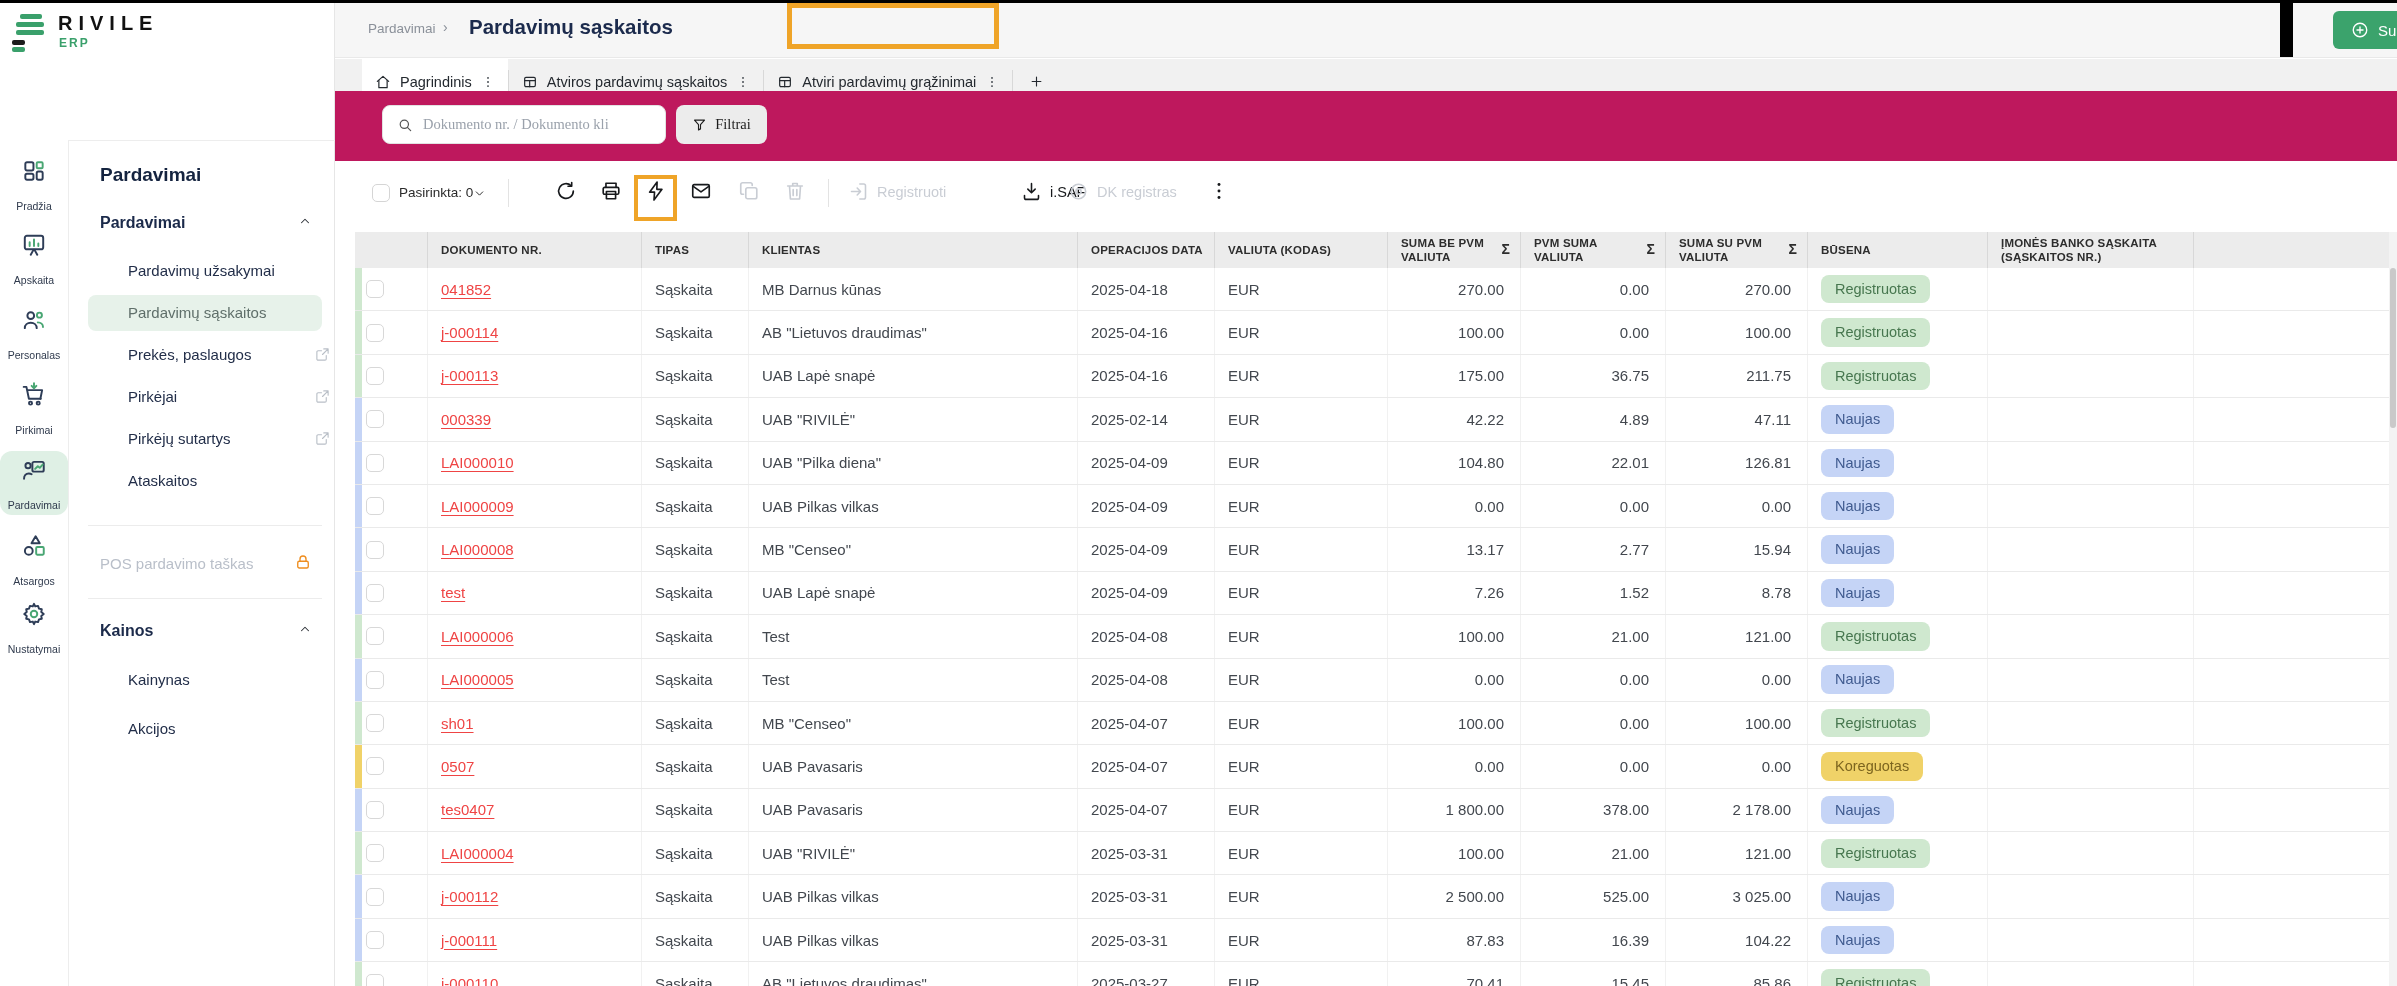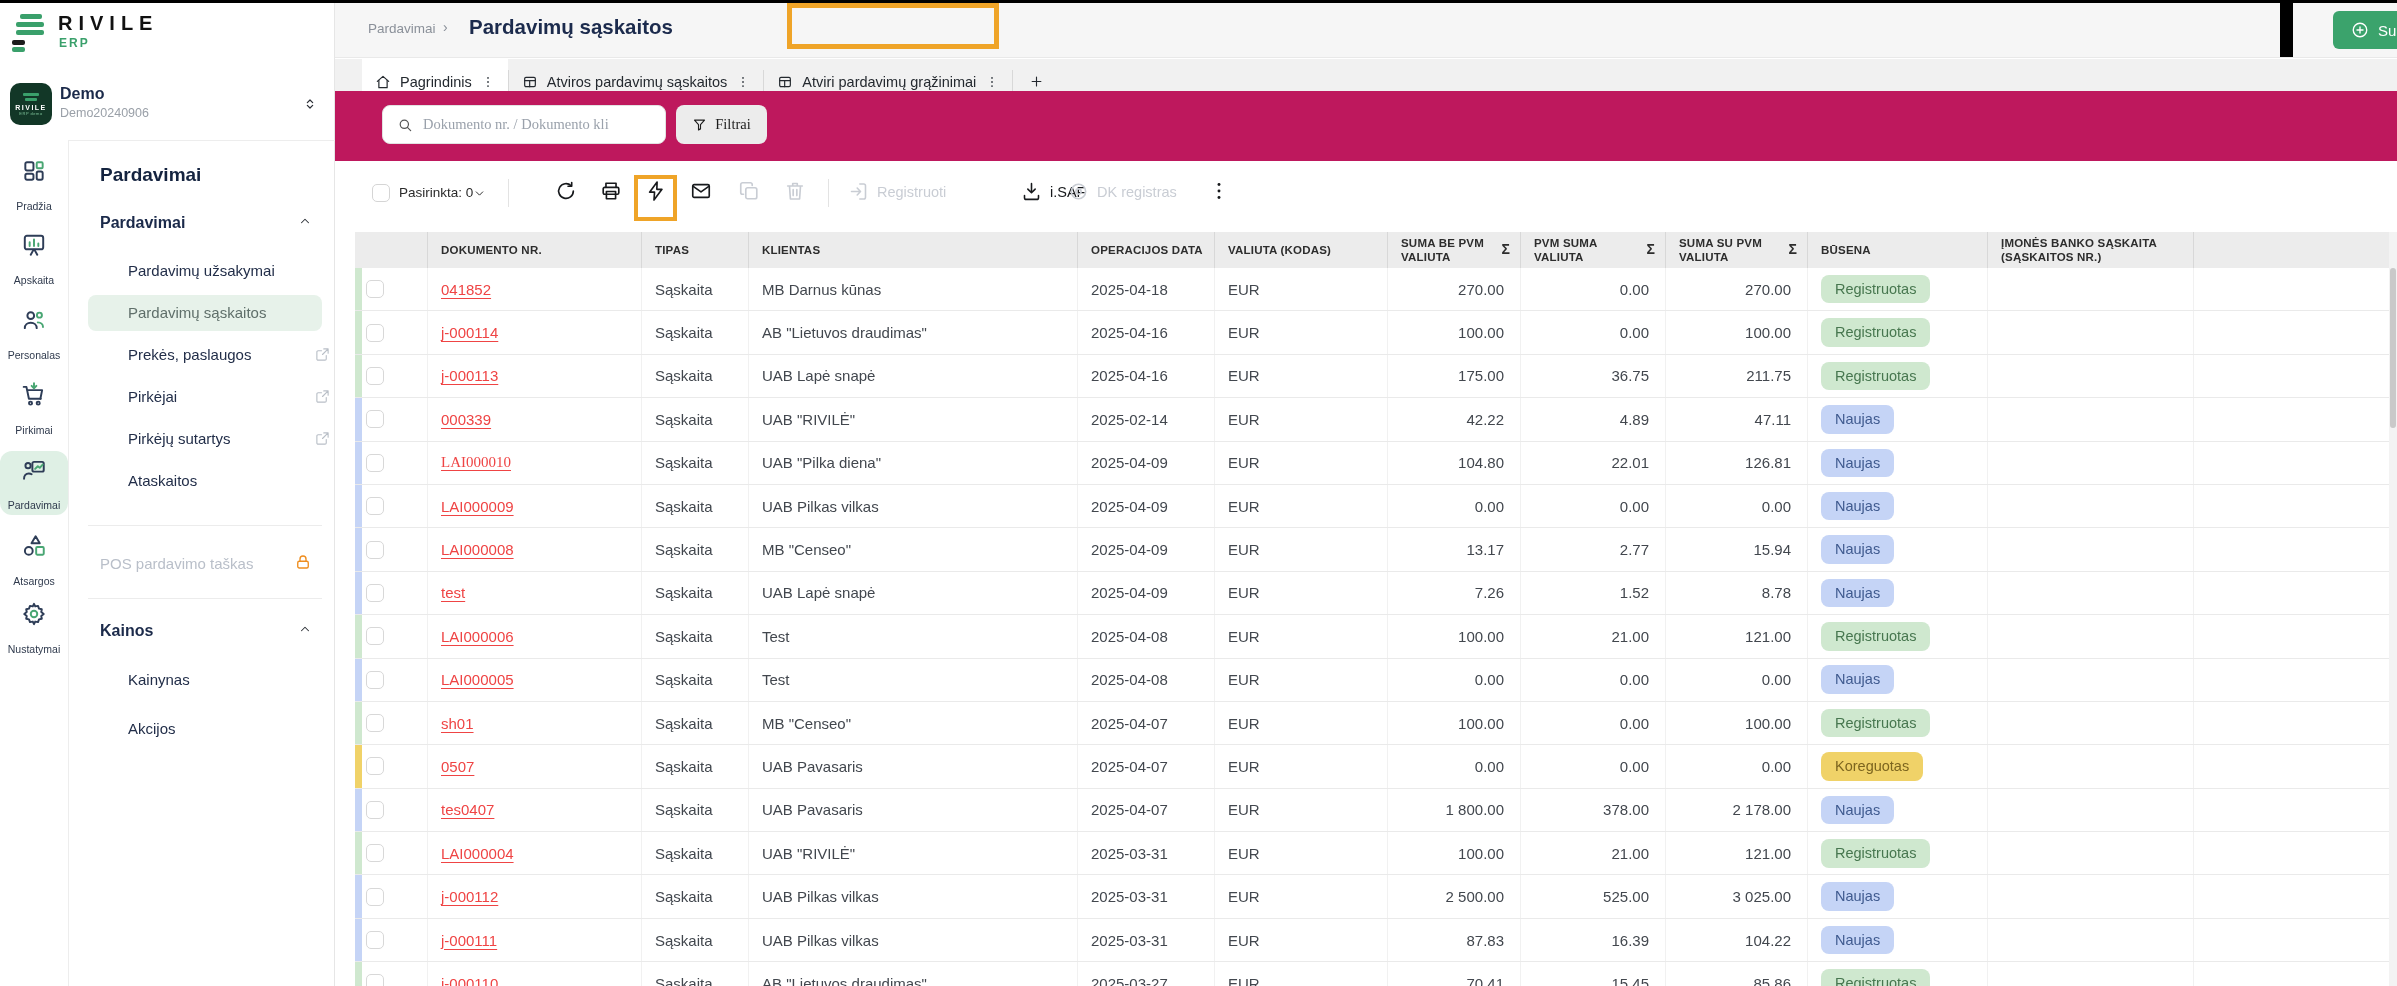--- a/index.html
+++ b/index.html
@@ -131,33 +131,20 @@
         <div class="lb1"></div>
           <div class="lb2"></div>
           <div class="lb3"></div>
           <div class="lb4"></div>
           <div class="lb5"></div>
       </div>
       <div class="logo-name">RIVILE</div>
       <div class="logo-sub">ERP</div>
     </div>
 
-    <div id="company">
-      <div class="co-logo">
-        <div class="m1"></div>
-          <div class="m1" style="width:12px"></div>
-        <div class="m2">RIVILE</div>
-          <div class="m3">ERP demo</div>
-      </div>
-      <div class="co-name">Demo</div>
-      <div class="co-code">Demo20240906</div>
-      <span class="co-chev"><svg viewBox="0 0 24 24" fill="none" stroke="currentColor" stroke-width="1.8" stroke-linecap="round" stroke-linejoin="round" width="100%" height="100%">
-            <path d="M8 10l4-4 4 4M8 14l4 4 4-4"></path>
-          </svg></span>
-    </div>
 
     <div class="vline-rail"></div>
     <div class="vline-side"></div>
     <div class="hline-company"></div>
 
     <div id="rail">
         <div class="rail-item" style="top: 158px;">
           <div class="pill" style="display:flex;flex-direction:column;align-items:center">
       <span class="ric"><svg viewBox="0 0 24 24" fill="none" stroke="currentColor" stroke-width="1.8" stroke-linecap="round" stroke-linejoin="round" width="100%" height="100%">
                 <rect x="4" y="4" width="7.5" height="7.5" rx="1.5"></rect>
@@ -598,21 +585,21 @@
             <span class="badge" style="background: rgb(197, 212, 246); color: rgb(63, 90, 143);">Naujas</span>
           </div>
           <div class="c" style="width: 206px;"></div>
           <div class="c" style="width: 203px;"></div>
           <div class="stripe" style="background: rgb(197, 212, 246);"></div>
         </div>
         <div class="grow">
           <div class="c" style="width: 73px; padding: 0px;">
             <span class="row-check"></span>
           </div>
-          <div class="c" style="width: 214px; font-family: Liberation Serif, serif;">
+          <div class="c" style="width: 214px;">
             <span class="doclink">LAI000010</span>
           </div>
           <div class="c" style="width: 107px;">Sąskaita</div>
           <div class="c" style="width: 329px;">UAB "Pilka diena"</div>
           <div class="c" style="width: 137px;">2025-04-09</div>
           <div class="c" style="width: 173px;">EUR</div>
           <div class="c r" style="width: 133px;">104.80</div>
           <div class="c r" style="width: 145px;">22.01</div>
           <div class="c r" style="width: 142px;">126.81</div>
           <div class="c" style="width: 180px;">

